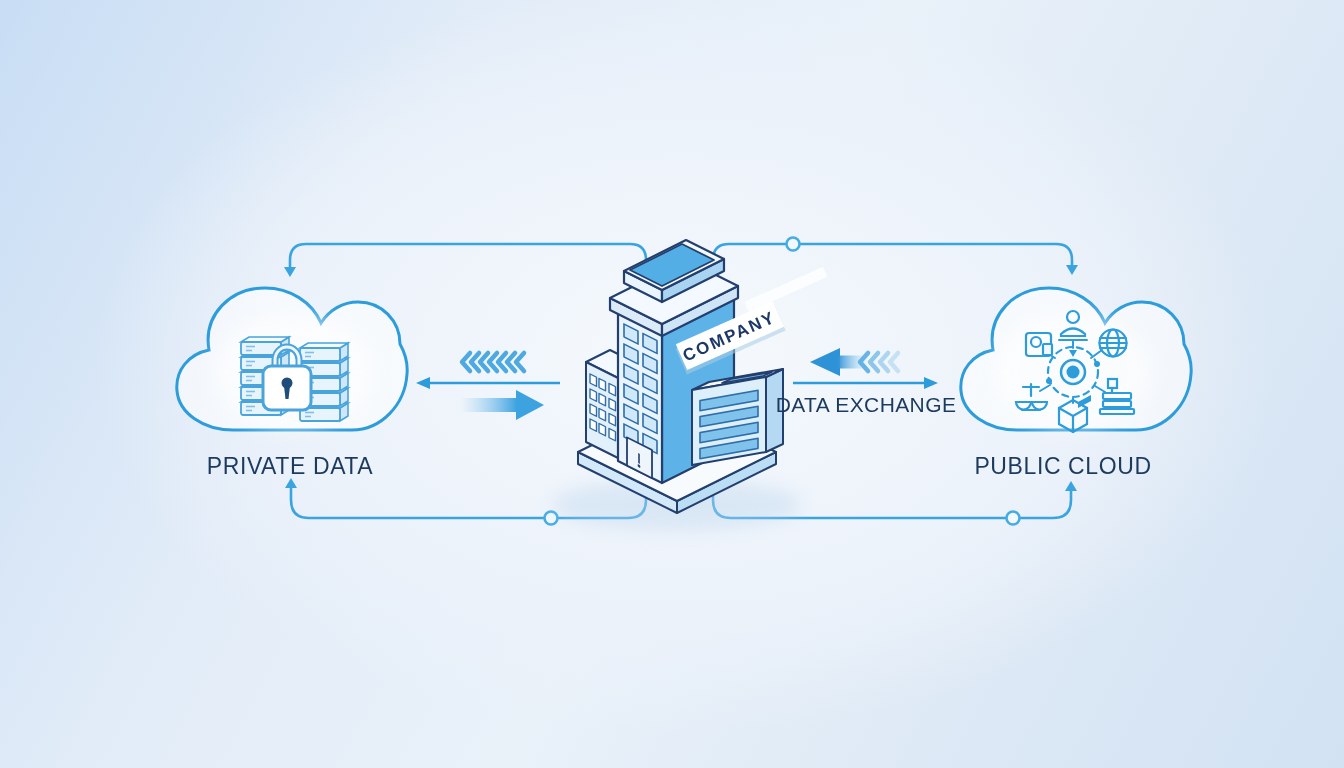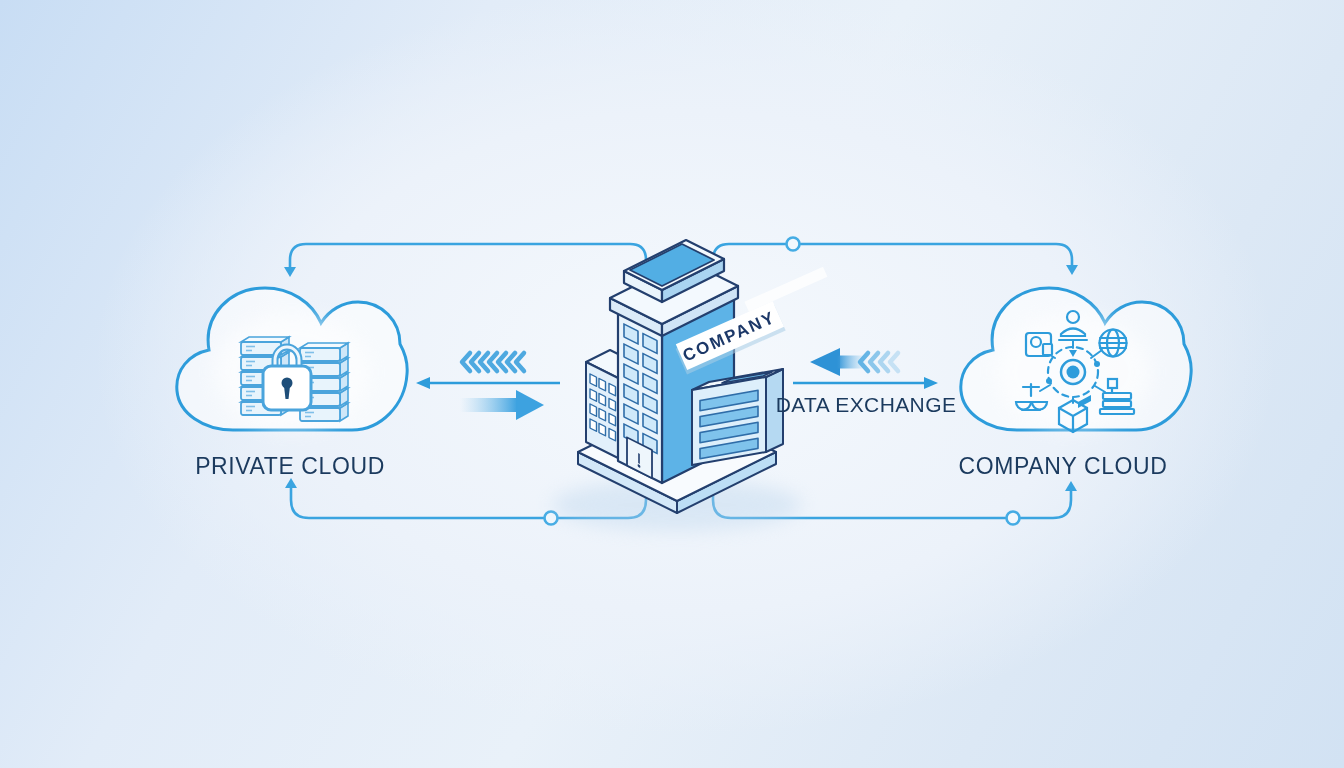--- a/index.html
+++ b/index.html
@@ -315,17 +315,17 @@
       <g transform="translate(692,390) matrix(1,-0.176,0,1,0,0)" stroke="#2f6da8" stroke-width="1.6" fill="#7fc3ec">
         <rect x="8" y="12" width="58" height="10"></rect>
         <rect x="8" y="28" width="58" height="10"></rect>
         <rect x="8" y="44" width="58" height="10"></rect>
         <rect x="8" y="60" width="58" height="10"></rect>
       </g>
     </g>
   </g>
 </svg>
 
-<div class="node-label" style="left:290px; top:453px;">PRIVATE CLOUD</div>
-<div class="node-label" style="left:1063px; top:453px;">COMPANY CLOUD</div>
+<div class="node-label" style="left:290px; top:453px;">PRIVATE DATA</div>
+<div class="node-label" style="left:1063px; top:453px;">PUBLIC CLOUD</div>
 <div class="edge-label" style="left:866px; top:393px;">DATA EXCHANGE</div>
 
 </div>
 
 </body></html>

